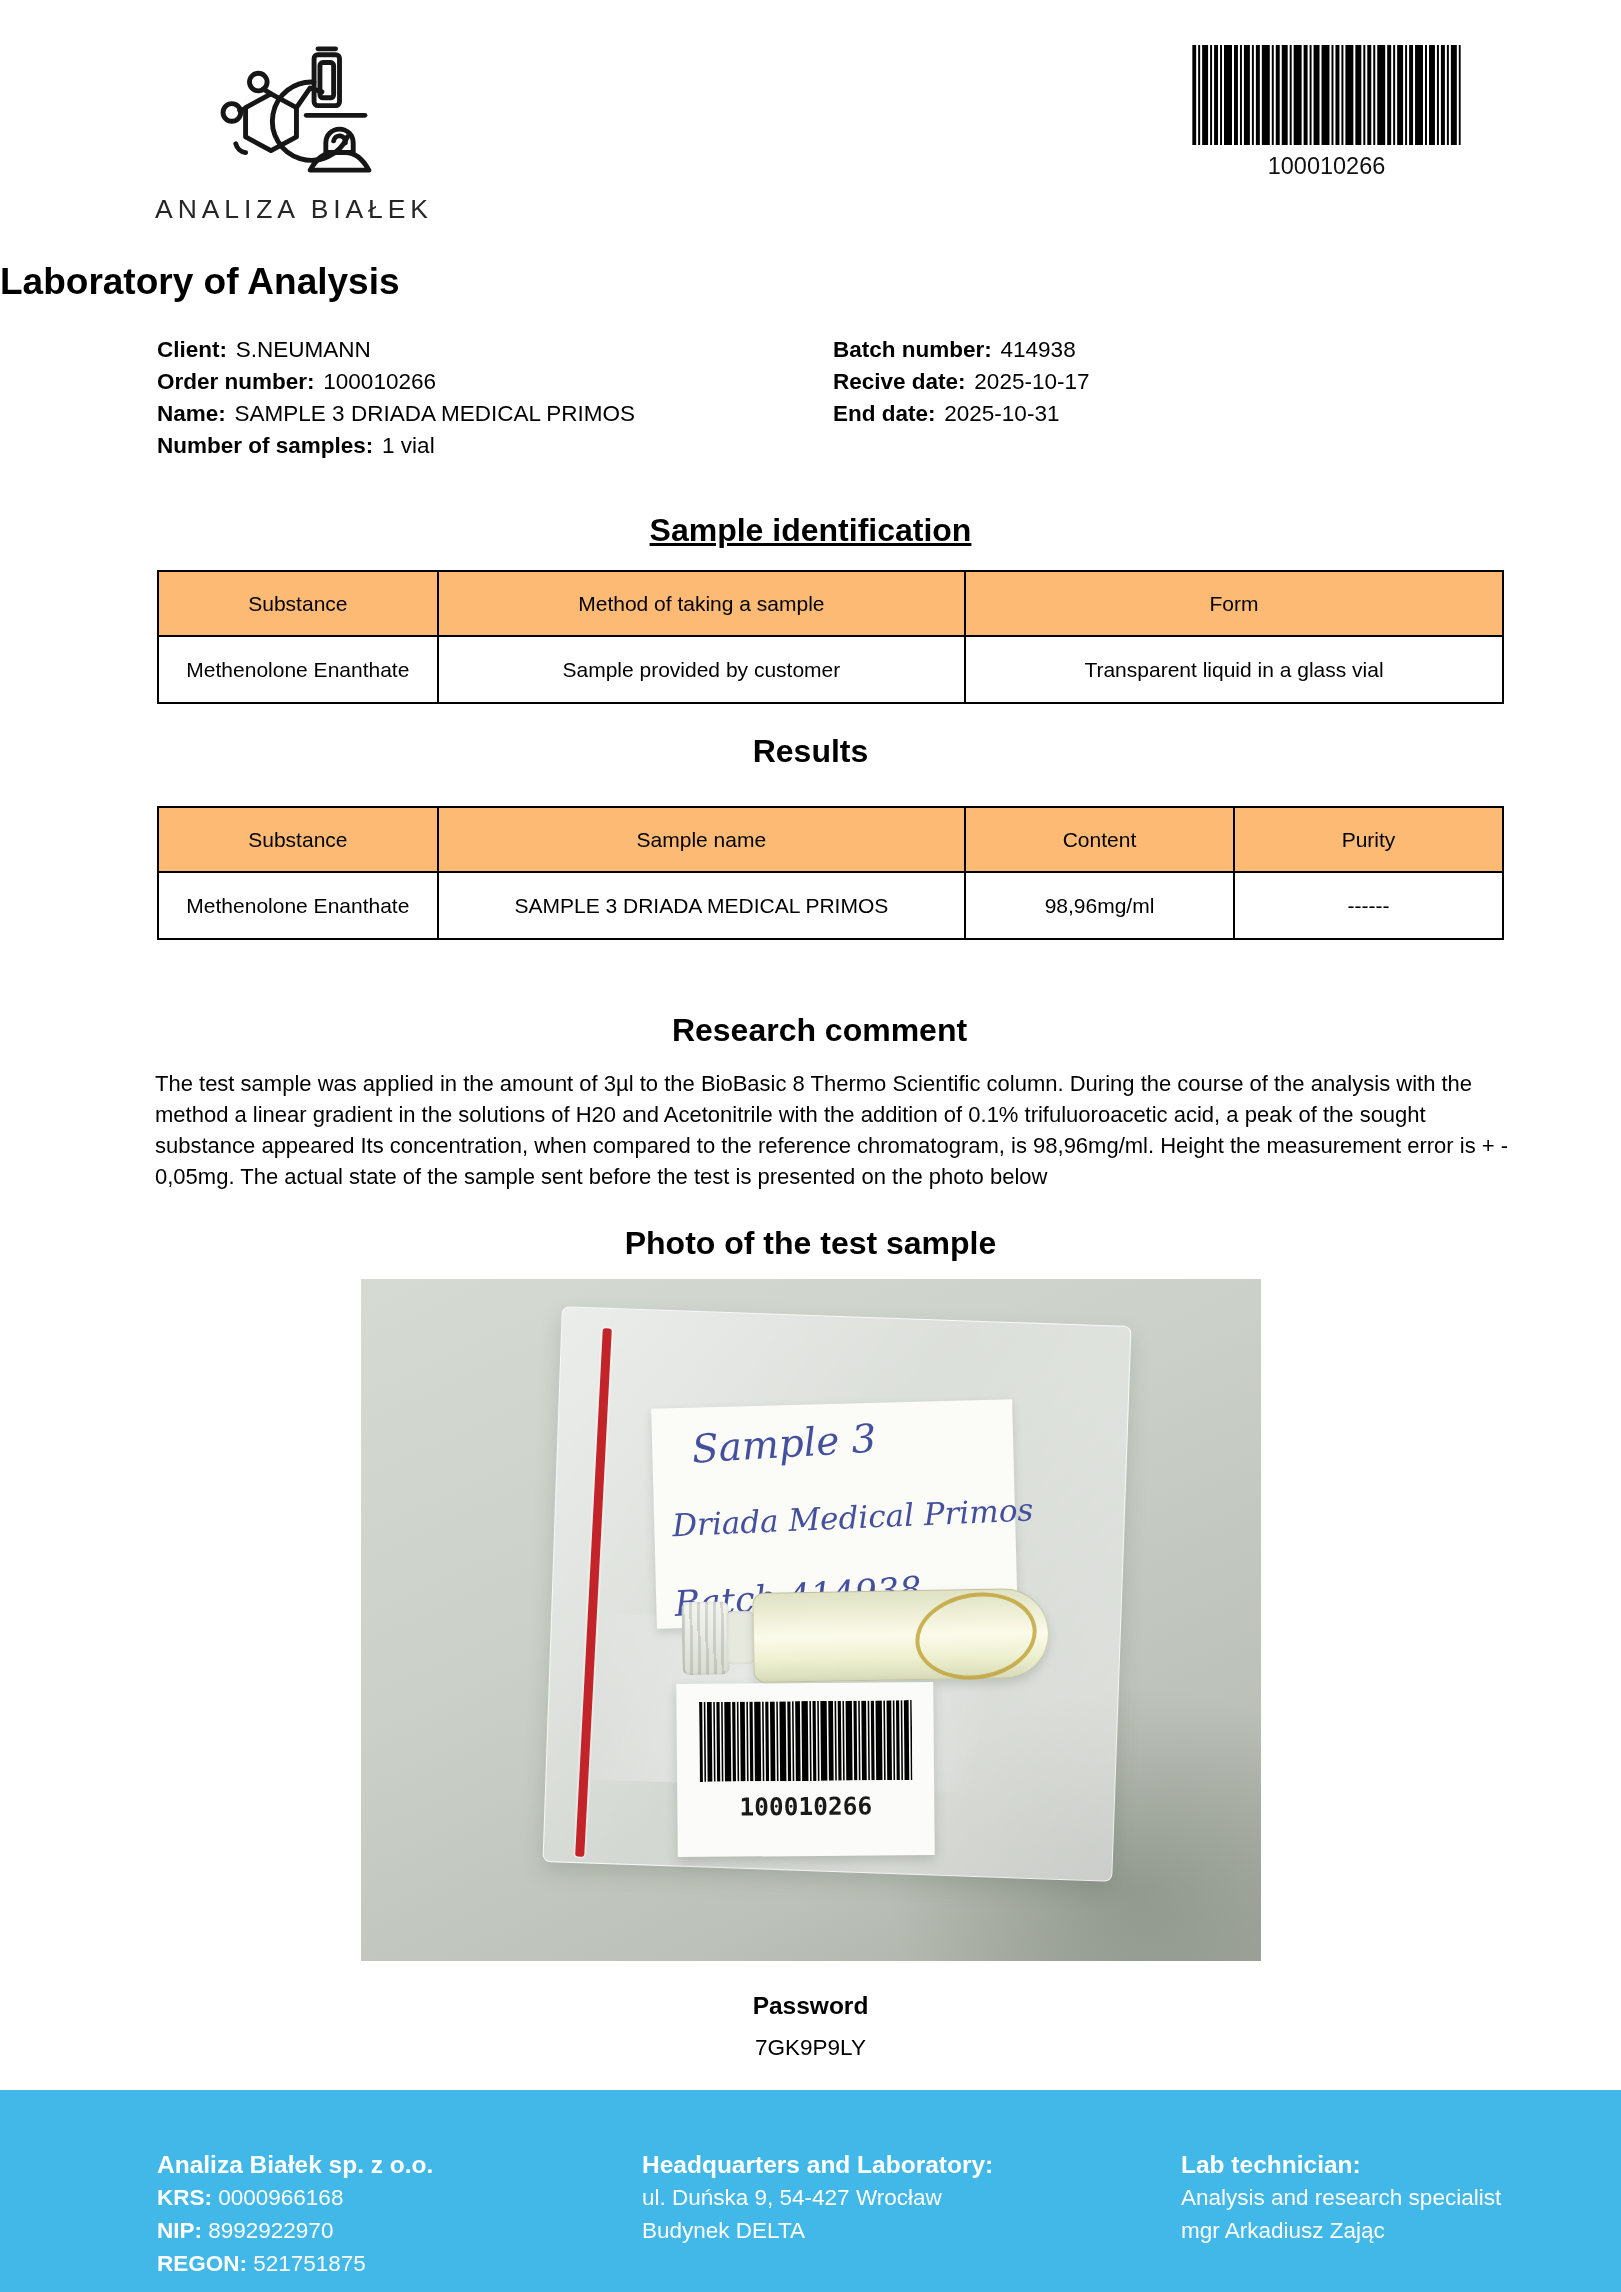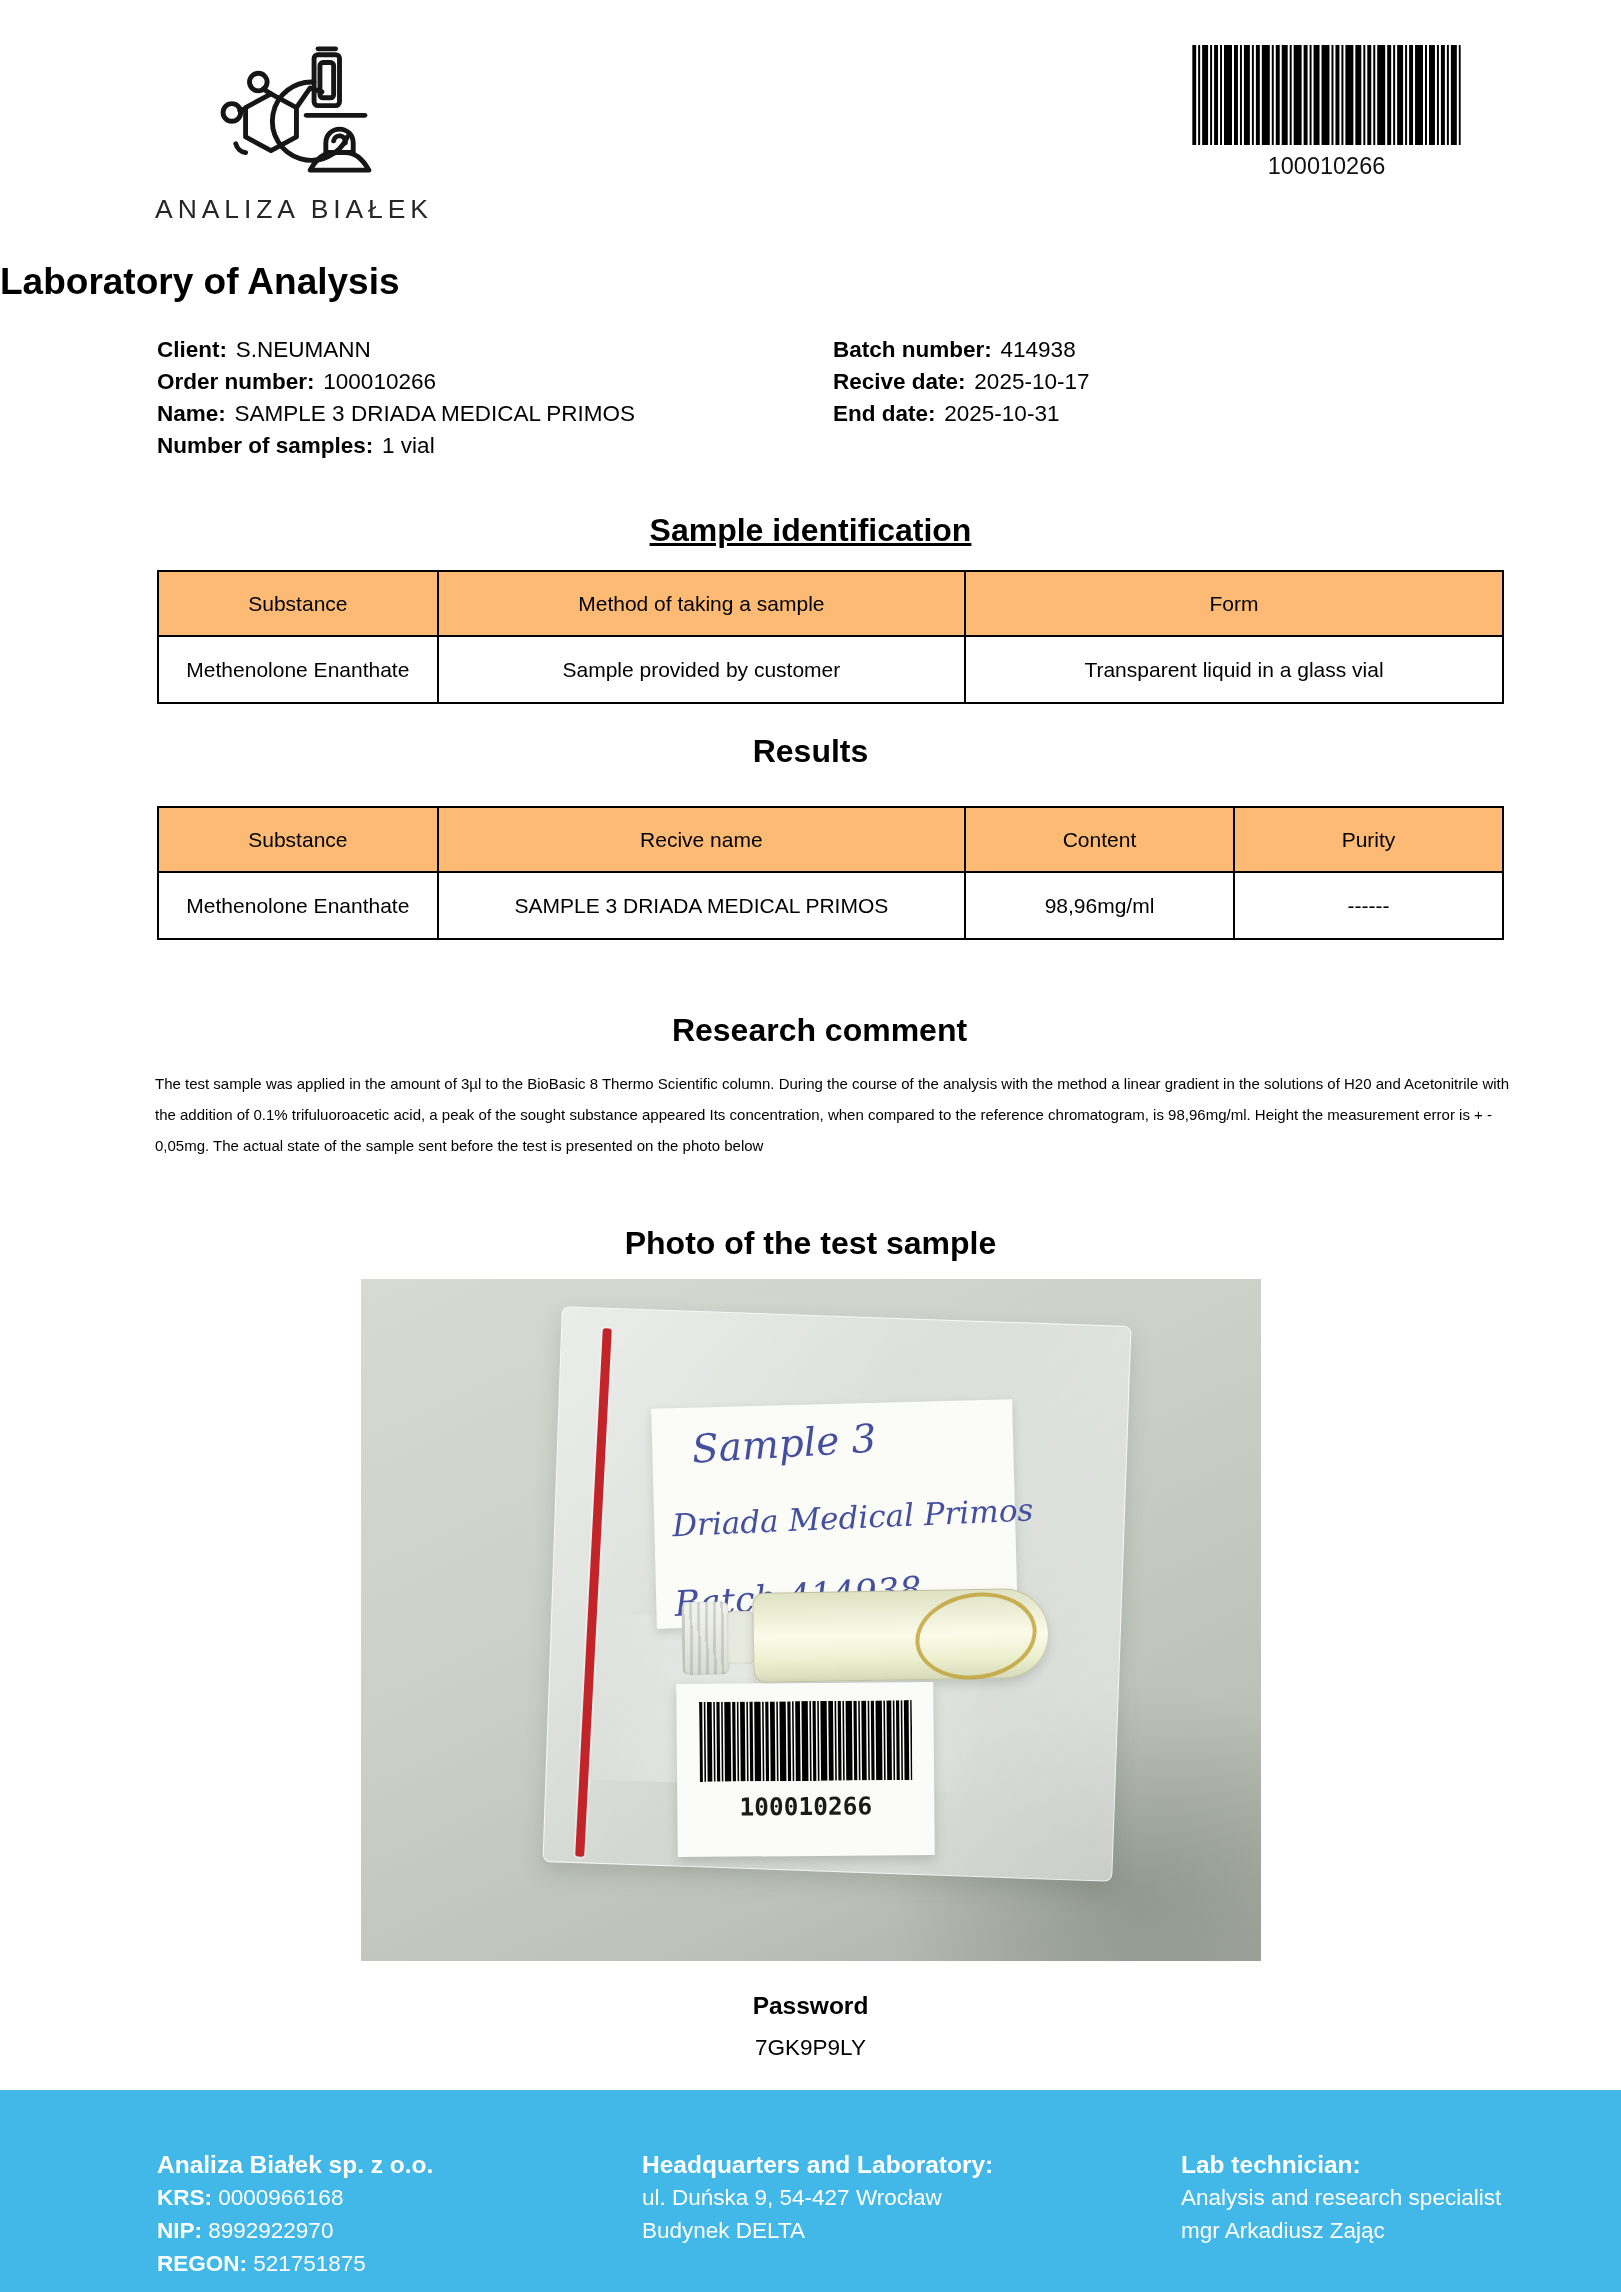--- a/index.html
+++ b/index.html
@@ -29,21 +29,21 @@
   table.doc-table{position:absolute;left:157px;width:1347px;border-collapse:collapse;
     table-layout:fixed;font-size:21px;}
   table.doc-table th,table.doc-table td{border:2px solid #000;text-align:center;
     padding:0 5.9px;overflow:hidden;}
   table.doc-table{border:2.9px solid #000;}
   table.doc-table th{background:#fdba74;font-weight:normal;height:63px;}
   table.doc-table td{height:65px;background:#fff;}
   #table-sample{top:570px;}
   #table-results{top:806px;}
   
-  .comment{position:absolute;left:155px;top:1068px;width:1355px;font-size:15px;
+  .comment{position:absolute;left:155px;top:1068px;width:1355px;font-size:22px;
     line-height:31px;text-align:left;}
   
   .photo{position:absolute;left:361px;top:1279px;width:900px;height:682px;overflow:hidden;
     background:linear-gradient(155deg,#d5dad3 0%,#cbd1c9 40%,#bcc2b9 75%,#a4aaa0 100%);}
   .photo .vignette{position:absolute;right:-118px;bottom:-137px;width:490px;height:412px;
     background:radial-gradient(closest-side,rgba(70,80,70,.28),rgba(70,80,70,0));}
   .bag{position:absolute;left:191px;top:37px;width:568px;height:554px;
     background:linear-gradient(120deg,rgba(255,255,255,.55),rgba(255,255,255,.30) 45%,rgba(255,255,255,.50));
     border:1px solid rgba(255,255,255,.75);border-radius:7.8px;transform:rotate(2deg);
     box-shadow:0 9.8px 21.6px rgba(60,70,60,.18);}
@@ -176,21 +176,21 @@
   <table class="doc-table" id="table-results">
     <colgroup>
         <col style="width:20.8%">
         <col style="width:39.2%">
         <col style="width:20%">
         <col style="width:20%">
       </colgroup>
     <thead>
       <tr>
         <th>Substance</th>
-        <th>Recive name</th>
+        <th>Sample name</th>
         <th>Content</th>
         <th>Purity</th>
       </tr>
     </thead>
     <tbody>
       <tr>
         <td>Methenolone Enanthate</td>
         <td>SAMPLE 3 DRIADA MEDICAL PRIMOS</td>
         <td>98,96mg/ml</td>
         <td>------</td>

